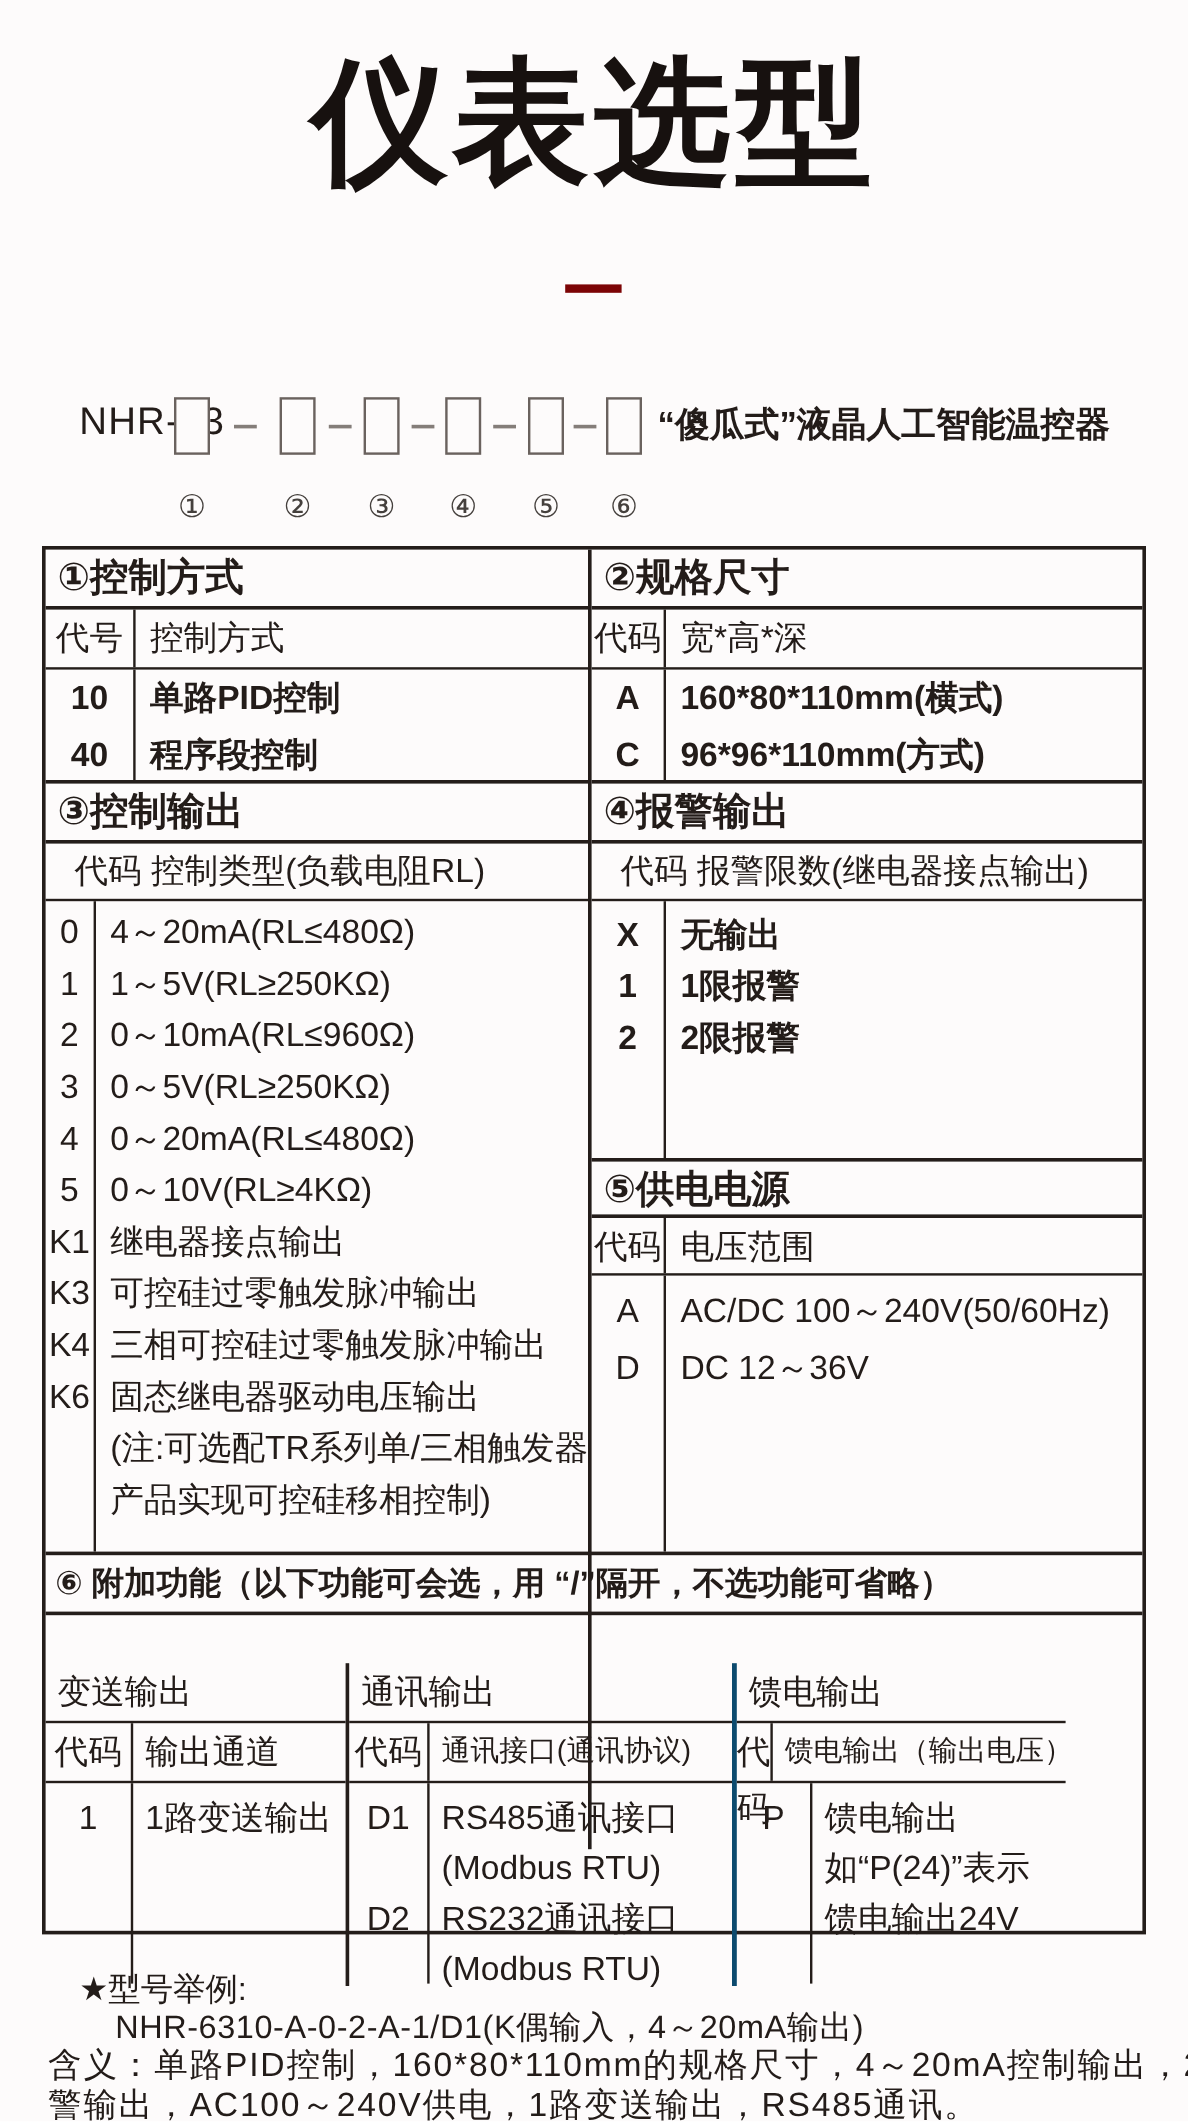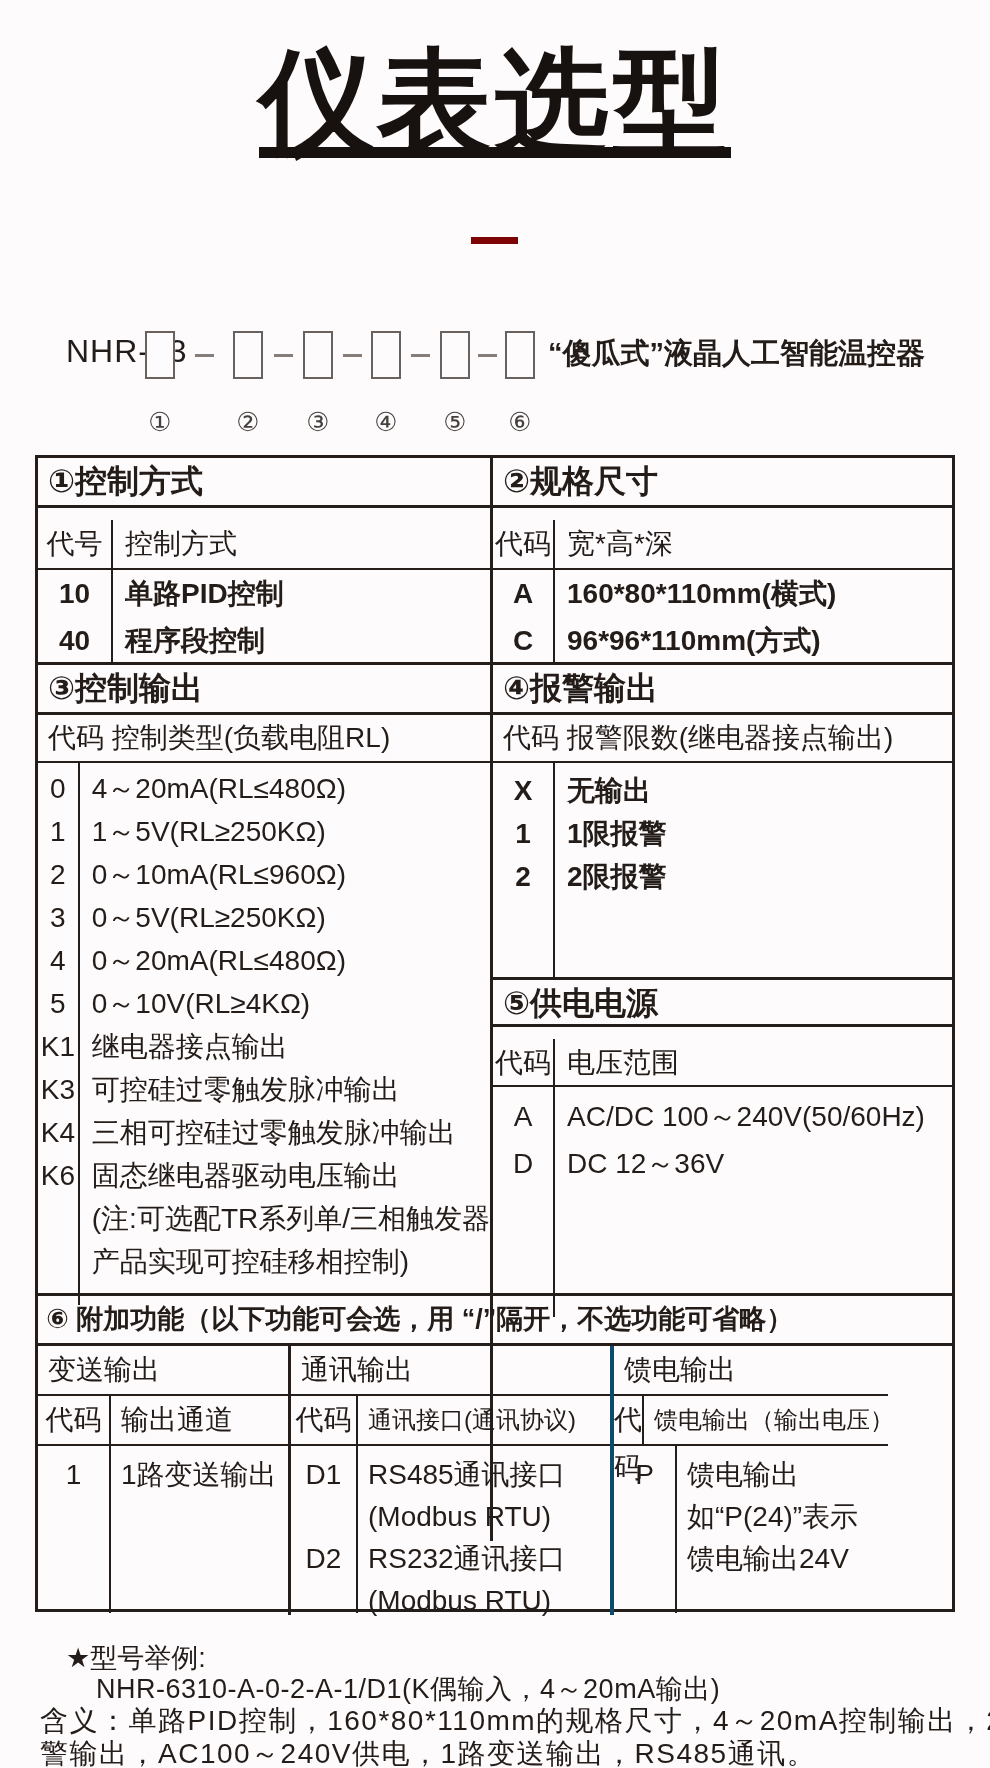--- a/index.html
+++ b/index.html
@@ -10,21 +10,20 @@
     background: #fdfbfb;
     font-family: "Liberation Sans", "DejaVu Sans", sans-serif;
     color: #231c19;
     overflow: hidden;
   }
   .title {
     position: absolute; top: 26px; left: 0; width: 100%;
     text-align: center;
     font-size: 114px; font-weight: 900; letter-spacing: 4px;
     color: #17110f;
-    text-decoration: underline;
   }
   .accent-dash {
     position: absolute; left: 471px; top: 237px;
     width: 47px; height: 7px; background: #7c0405;
   }
   
   .model-prefix { position: absolute; left: 66px; top: 333px; font-size: 32px; letter-spacing: 1px; }
   .mbox { position: absolute; top: 331px; width: 30px; height: 48px; border: 2px solid #6a625e; background: #fdfbfb; }
   .mdash { position: absolute; top: 354px; width: 19px; height: 3px; background: #847d79; }
   .model-suffix { position: absolute; left: 548px; top: 334px; font-size: 29px; font-weight: 600; white-space: nowrap; }
@@ -45,25 +44,25 @@
 
   .band {
     height: 50px; line-height: 46px;
     font-weight: bold; font-size: 32px;
     padding-left: 10px;
     border-bottom: 3px solid #241d1a;
     white-space: nowrap;
   }
   .mhead {
     height: 48px; line-height: 46px;
-    padding-left: 10px;
+    padding-left: 24px;
     border-bottom: 2px solid #241d1a;
     white-space: nowrap;
   }
-  .subrow { display: flex; height: 50px; border-bottom: 2px solid #241d1a; margin-top: 12px; }
+  .subrow { display: flex; height: 50px; border-bottom: 2px solid #241d1a; }
   .subrow .codecell {
     width: 75px; border-right: 2px solid #241d1a;
     text-align: center; line-height: 48px;
   }
   .half.right .subrow .codecell { width: 62px; }
   .subrow .desccell { flex: 1; padding-left: 12px; line-height: 48px; white-space: nowrap; }
 
   .datablock { display: flex; }
   .datablock .codes { width: 75px; border-right: 2px solid #241d1a; text-align: center; }
   .half.right .datablock .codes { width: 62px; }
@@ -74,21 +73,21 @@
   .ln42 { height: 42px; line-height: 42px; white-space: nowrap; }
   .padt4 { padding-top: 4px; } .padt6 { padding-top: 6px; } .padt8 { padding-top: 8px; }
 
   
   .band6 {
     height: 50px; line-height: 46px;
     font-weight: bold; font-size: 27px;
     padding-left: 8px; border-bottom: 3px solid #241d1a;
     white-space: nowrap;
   }
-  .groups { display: flex; height: 269px; }
+  .groups { display: flex; height: 269px; margin-top: 40px; }
   .group { height: 100%; }
   .group.g1 { width: 250px; }
   .group.g2 { width: 322px; border-left: 3px solid #241d1a; }
   .group.g3 { width: 278px; border-left: 4px solid #0c4a6e; }
   .gtitle { height: 50px; line-height: 48px; padding-left: 10px; border-bottom: 2px solid #241d1a; white-space: nowrap; }
   .gsub { display: flex; height: 50px; border-bottom: 2px solid #241d1a; }
   .gsub .codecell { border-right: 2px solid #241d1a; text-align: center; line-height: 48px; }
   .g1 .codecell, .g1 .gcodes { width: 73px; }
   .g2 .codecell, .g2 .gcodes { width: 67px; }
   .g3 .codecell, .g3 .gcodes { width: 63px; }

